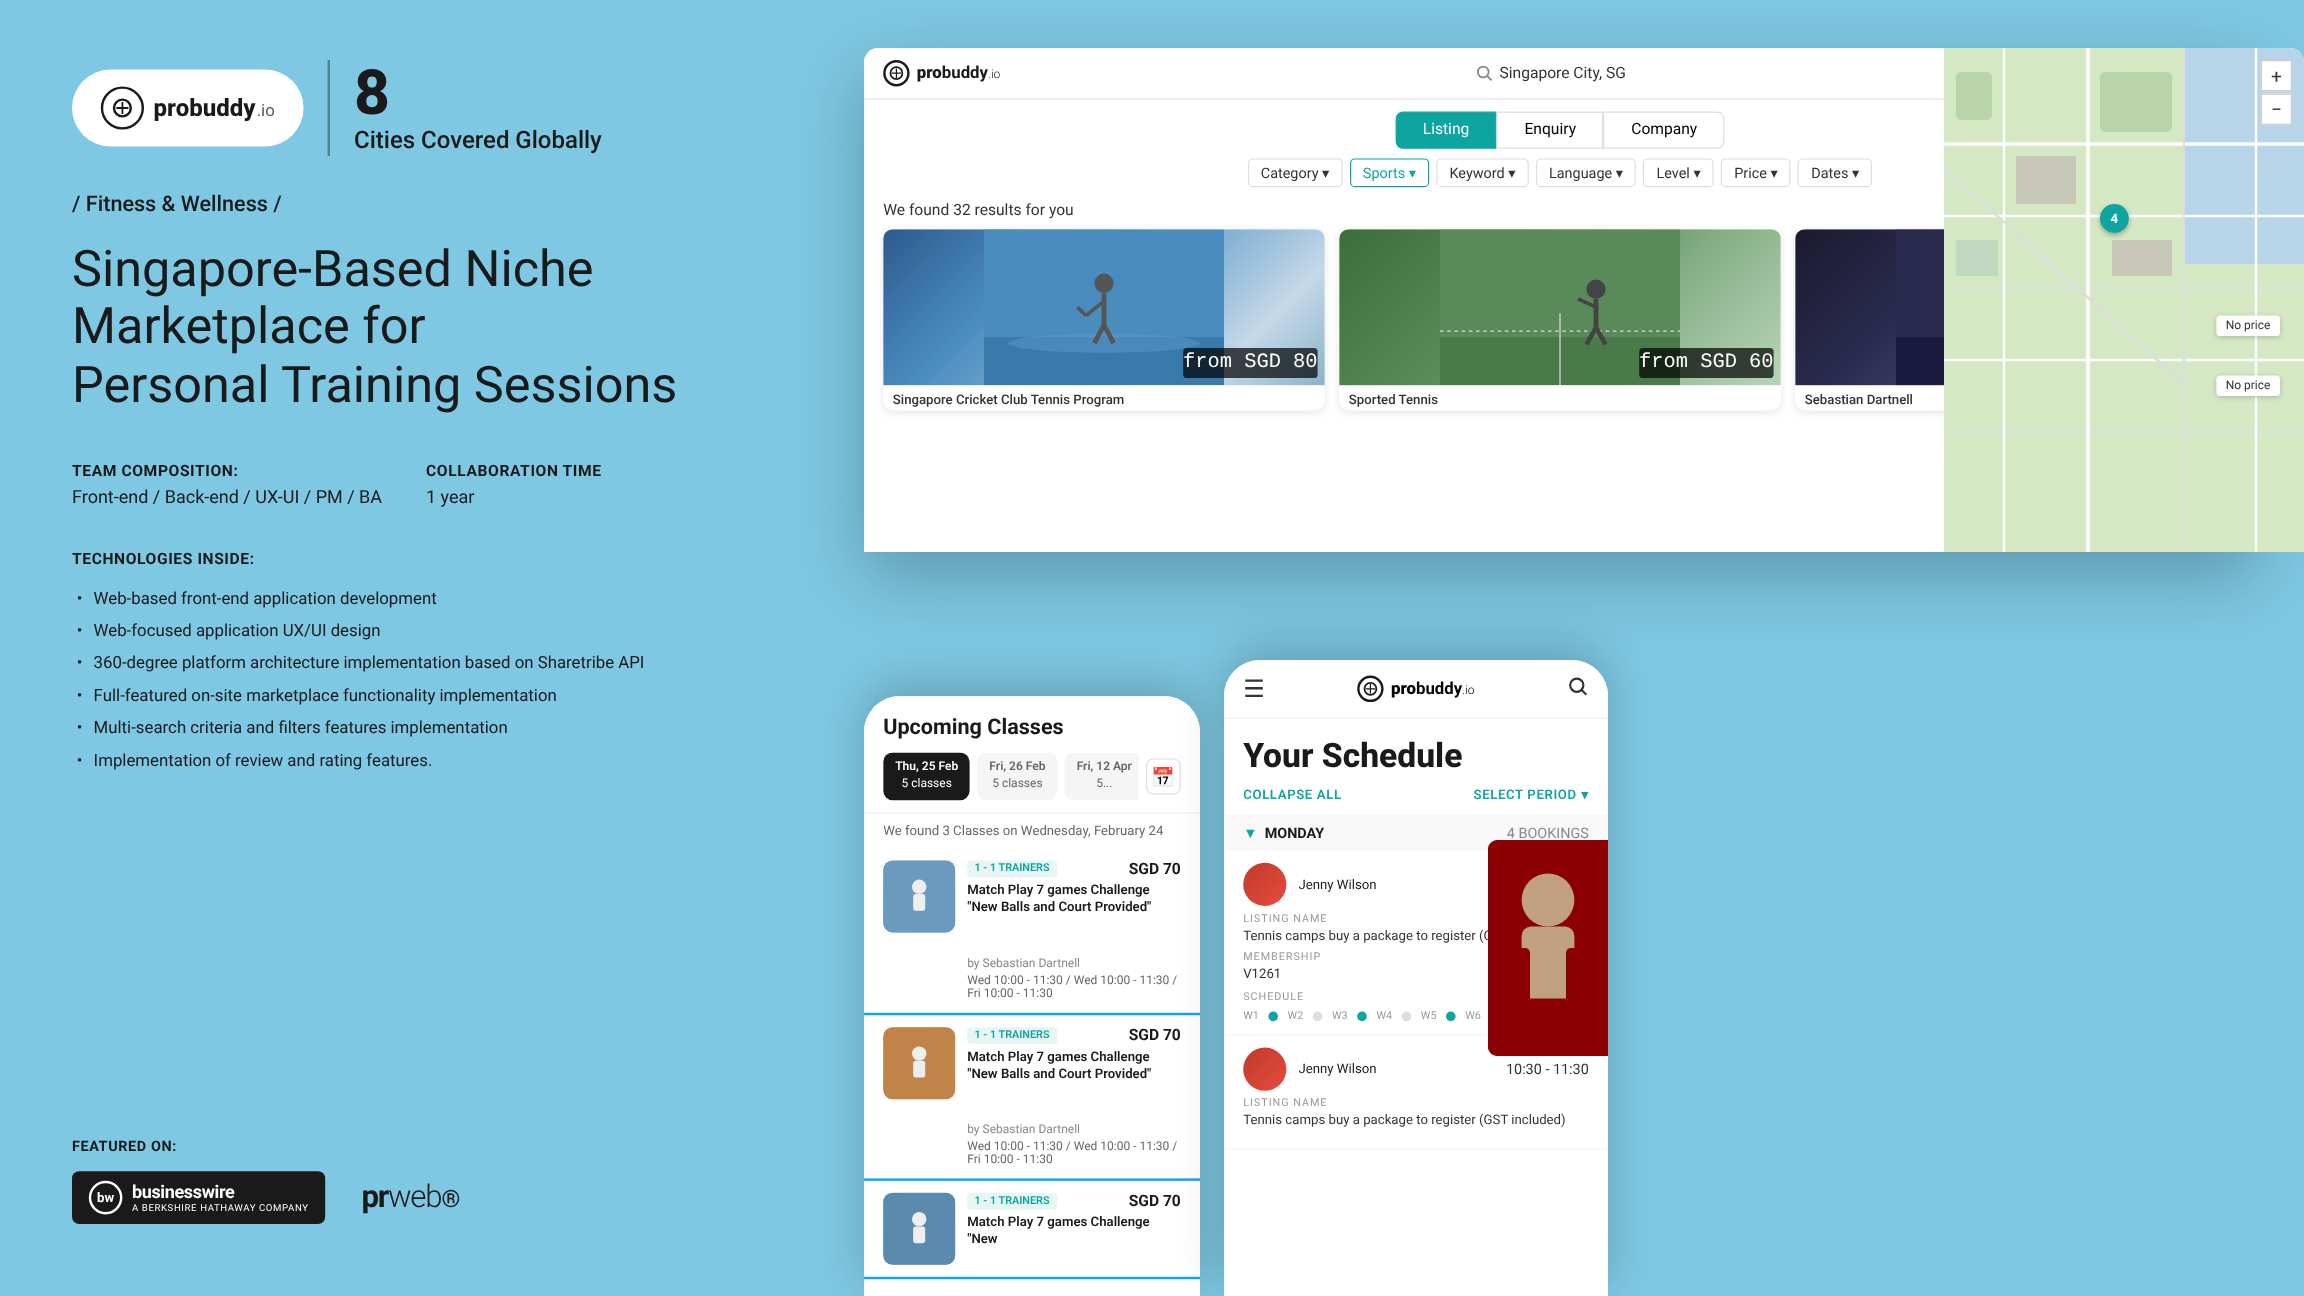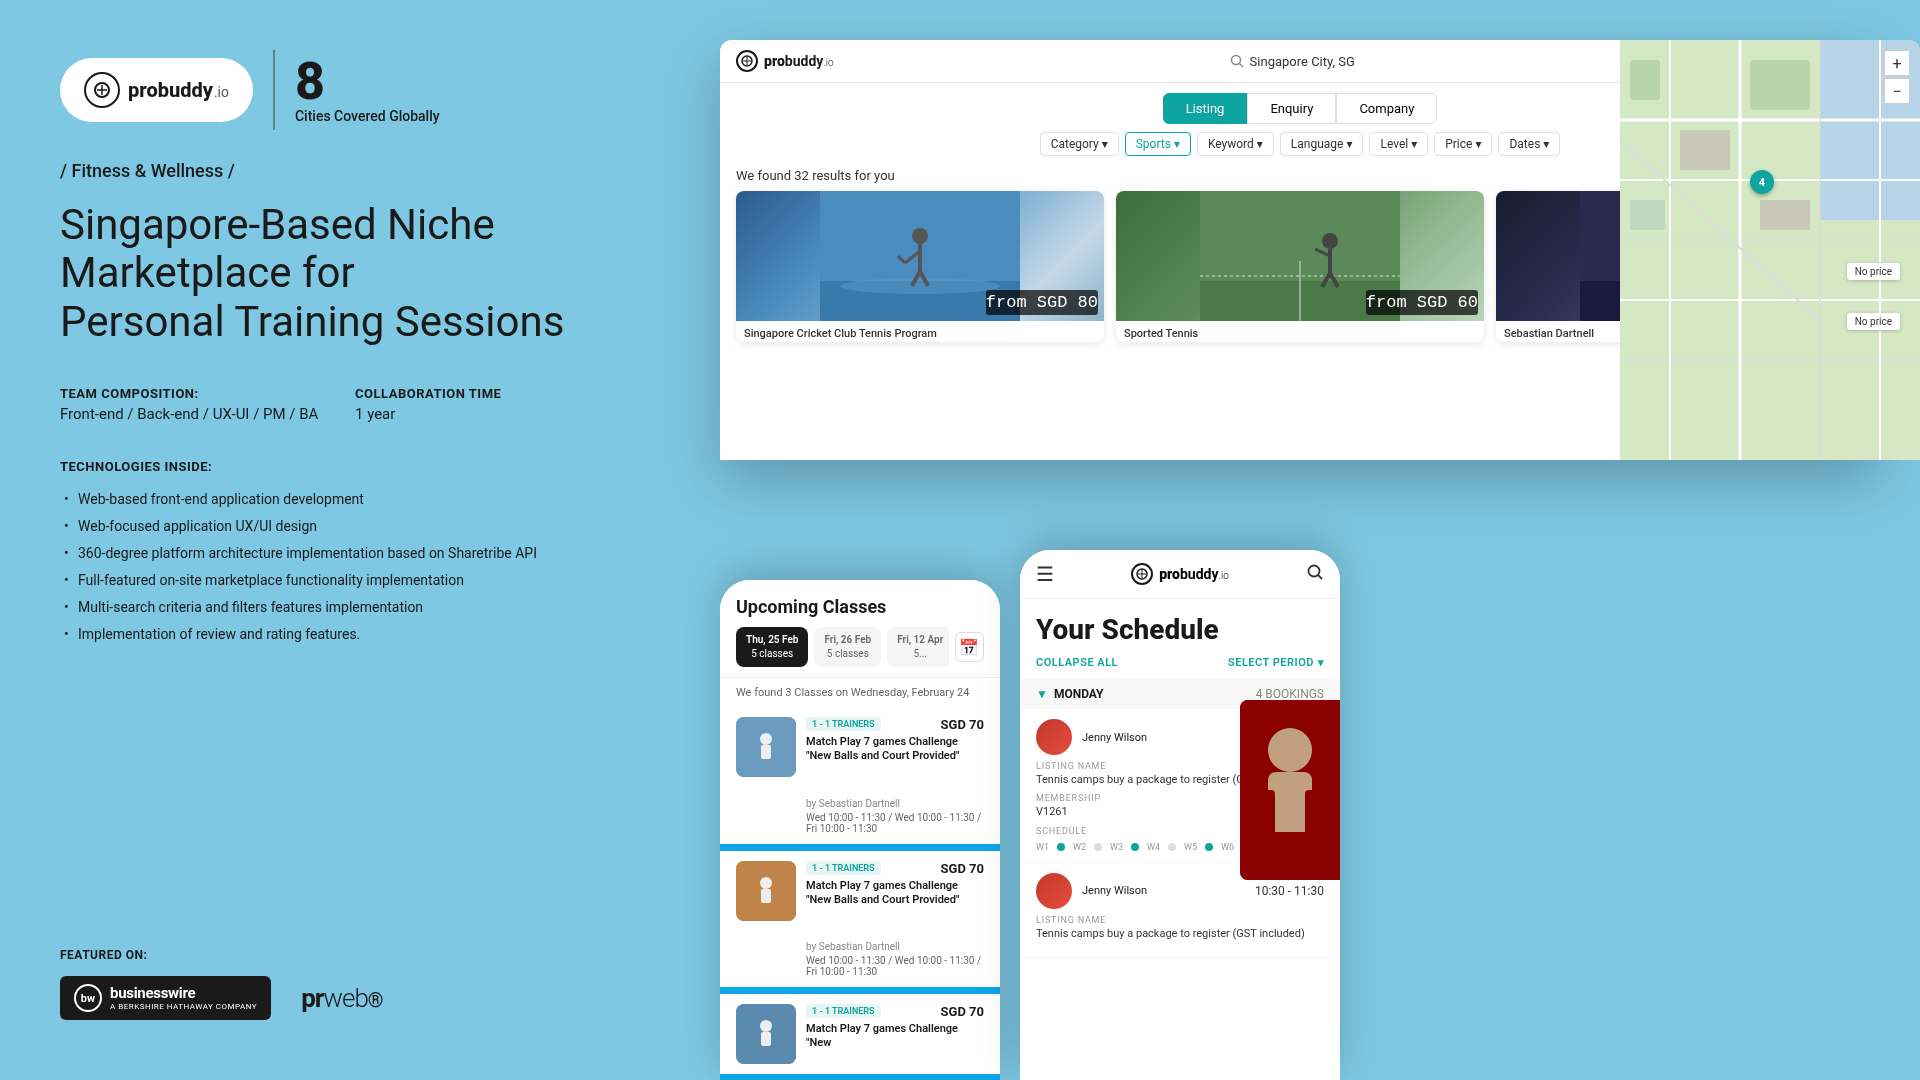--- a/index.html
+++ b/index.html
@@ -57,21 +57,21 @@
     }
 
     .cities-count {
       font-size: 52px;
       font-weight: 800;
       color: #1a1a1a;
       line-height: 1;
     }
 
     .cities-label {
-      font-size: 14px;
+      font-size: 20px;
       color: #1a1a1a;
       font-weight: 500;
     }
 
     .main-content {
       flex: 1;
       padding: 30px 0;
     }
 
     .category-tag {
@@ -518,21 +518,21 @@
     .phone-results-text {
       font-size: 11px;
       color: #666;
       padding: 8px 16px;
     }
 
     .phone-class-item {
       display: flex;
       gap: 10px;
       padding: 10px 16px;
-      border-bottom: 7px solid #0ea5e9;
+      border-bottom: 2px solid #0ea5e9;
       align-items: flex-start;
     }
 
     .phone-class-img {
       width: 60px;
       height: 60px;
       border-radius: 8px;
       flex-shrink: 0;
       background: linear-gradient(135deg, #8ab4d4, #4a7a9e);
     }

